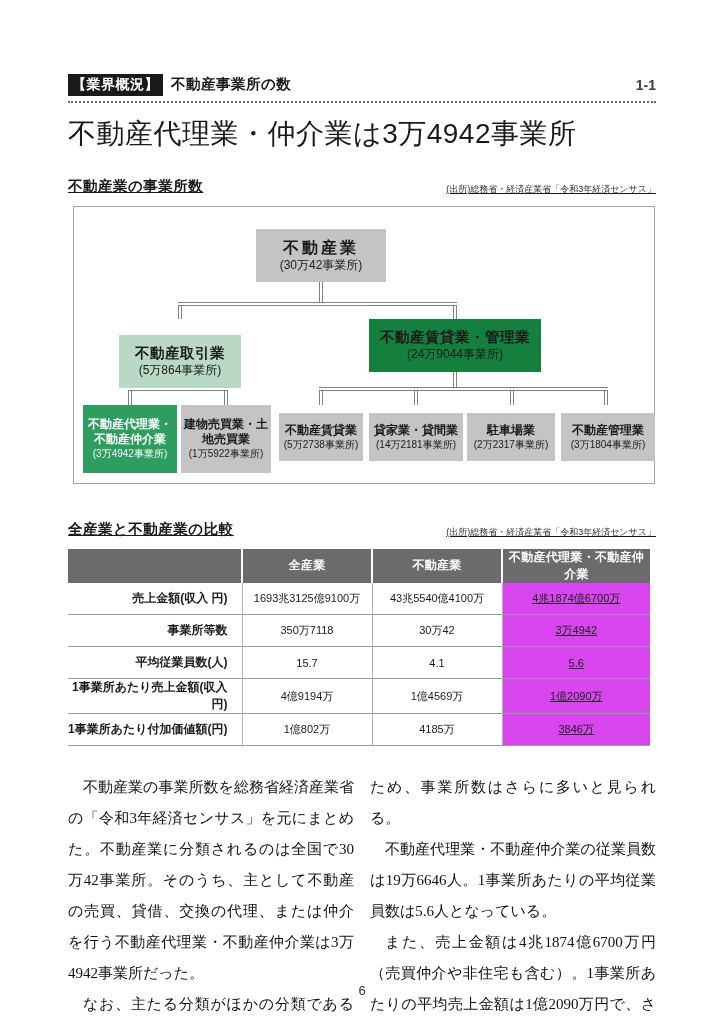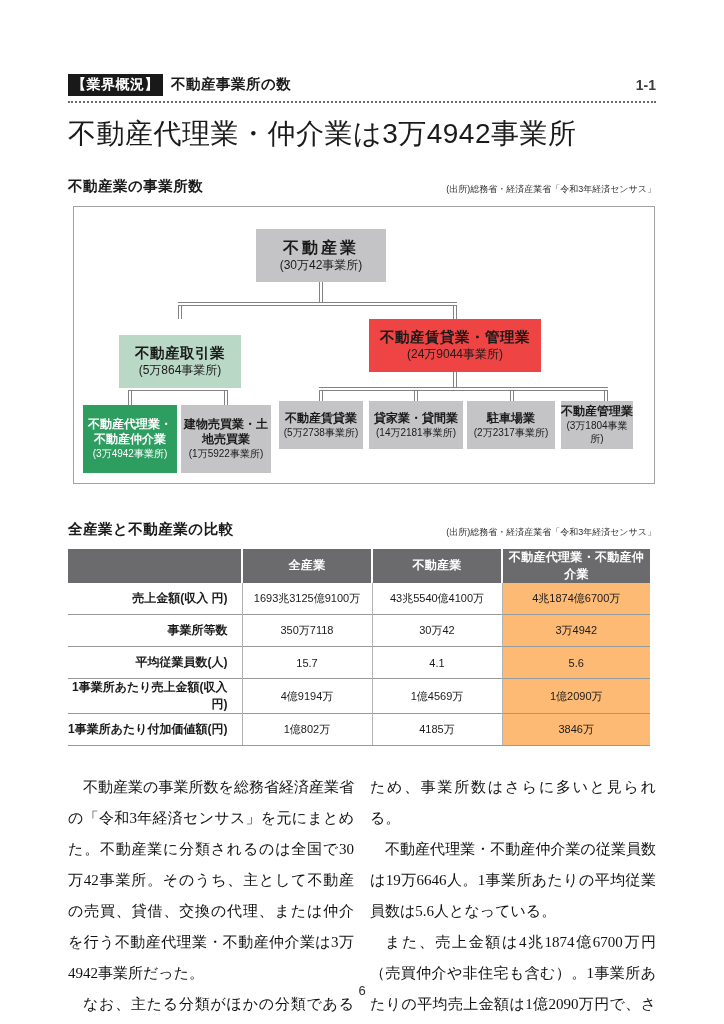--- a/index.html
+++ b/index.html
@@ -15,79 +15,79 @@
   .hdr-badge {
     background:#191919; color:#ffffff; font-weight:bold; font-size:14px;
     padding:2px 4px 3px 4px; line-height:1.2; letter-spacing:0.5px;
   }
   .hdr-label { font-weight:bold; font-size:14.5px; margin-left:8px; letter-spacing:0.5px; }
   .hdr-ref { margin-left:auto; font-weight:bold; font-size:14px; color:#3c3c3c; }
   .dotted-rule { border-bottom:2px dotted #6a6a6a; margin-top:5px; }
 
   .page-title { font-size:28px; font-weight:normal; letter-spacing:0.5px; margin-top:12px; }
 
-  .sec-row { display:flex; align-items:flex-end; margin-top:24px; }
+  .sec-row { display:flex; align-items:flex-end; margin-top:24px;text-decoration:underline; }
   .sec-heading { font-weight:bold; font-size:14.5px; letter-spacing:0.5px; }
   .sec-source { margin-left:auto; font-size:9px; color:#2e2e2e; }
 
   
   .chart {
     position:relative; width:582px; height:278px; margin-top:10px; margin-left:5px;
     border:1px solid #a2a2a2; background:#ffffff;
   }
   .nbox {
     position:absolute; display:flex; flex-direction:column;
     align-items:center; justify-content:center; text-align:center;
   }
   .nbox .bname { font-weight:bold; line-height:1.25; }
   .nbox .bcount { line-height:1.3; }
   .bg-gray      { background:#c4c4c6; }
-  .bg-graylight { background:#ef4444; }
+  .bg-graylight { background:#15803d; }
   .bg-ltgreen   { background:#b9d8c6; }
   .bg-dkgreen   { background:#2e9e60; color:#ffffff; }
 
   .box-root { left:182px; top:22px;  width:130px; height:53px; }
   .box-root .bname { font-size:16px; letter-spacing:3px; }
   .box-root .bcount { font-size:12px; }
   .box-l2a  { left:45px;  top:128px; width:122px; height:53px; }
   .box-l2b  { left:295px; top:112px; width:172px; height:53px; }
   .box-l2a .bname, .box-l2b .bname { font-size:14.5px; letter-spacing:0.5px; }
   .box-l2a .bcount, .box-l2b .bcount { font-size:12px; }
-  .box-s { top:194px; height:48px; }
+  .box-s { top:206px; height:48px; }
   .box-s .bname { font-size:12px; }
   .box-s .bcount { font-size:10px; }
   .box-t { top:198px; height:68px; }
   .box-t .bname { font-size:12px; }
   .box-t .bcount { font-size:10px; }
   .box-l3a { left:9px;   width:94px; }
   .box-l3b { left:107px; width:90px; }
   .box-l3c { left:205px; width:84px; }
   .box-l3d { left:295px; width:94px; }
   .box-l3e { left:393px; width:88px; }
-  .box-l3f { left:487px; width:72px; }
+  .box-l3f { left:487px; width:94px; }
 
   .ln { position:absolute; }
   .lv { width:4px; border-left:1px solid #828282; border-right:1px solid #828282; }
   .lh { height:4px; border-top:1px solid #828282; border-bottom:1px solid #828282; }
 
   
   table.cmp { width:582px; border-collapse:collapse; margin-top:10px; table-layout:fixed; }
   table.cmp th {
     background:#6b6b6d; color:#ffffff; font-size:12px; font-weight:bold;
     height:30px; text-align:center; letter-spacing:0.3px;
   }
   table.cmp th + th { border-left:2px solid #ffffff; }
   table.cmp td { height:32px; font-size:11px; text-align:center; background:#ffffff; }
   table.cmp td.rowlabel {
     text-align:right; padding-right:14px; font-weight:bold; font-size:12px;
   }
   table.cmp td + td { border-left:1px solid #b2b2b2; }
   table.cmp tbody tr + tr td { border-top:1px solid #9a9a9a; }
   table.cmp tbody tr:last-child td { border-bottom:1px solid #9a9a9a; }
-  table.cmp td.tint { background:#fdba74; }
+  table.cmp td.tint { background:#d946ef;text-decoration:underline; }
 
   
   .bodytext {
     display:flex; gap:16px; margin-top:26px;
     font-family:"Liberation Serif", serif; font-size:15px; line-height:31px;
     text-align:justify; color:#111111;
   }
   .bt-col { width:286px; }
   .bt-col p.indent { text-indent:1em; }
 

